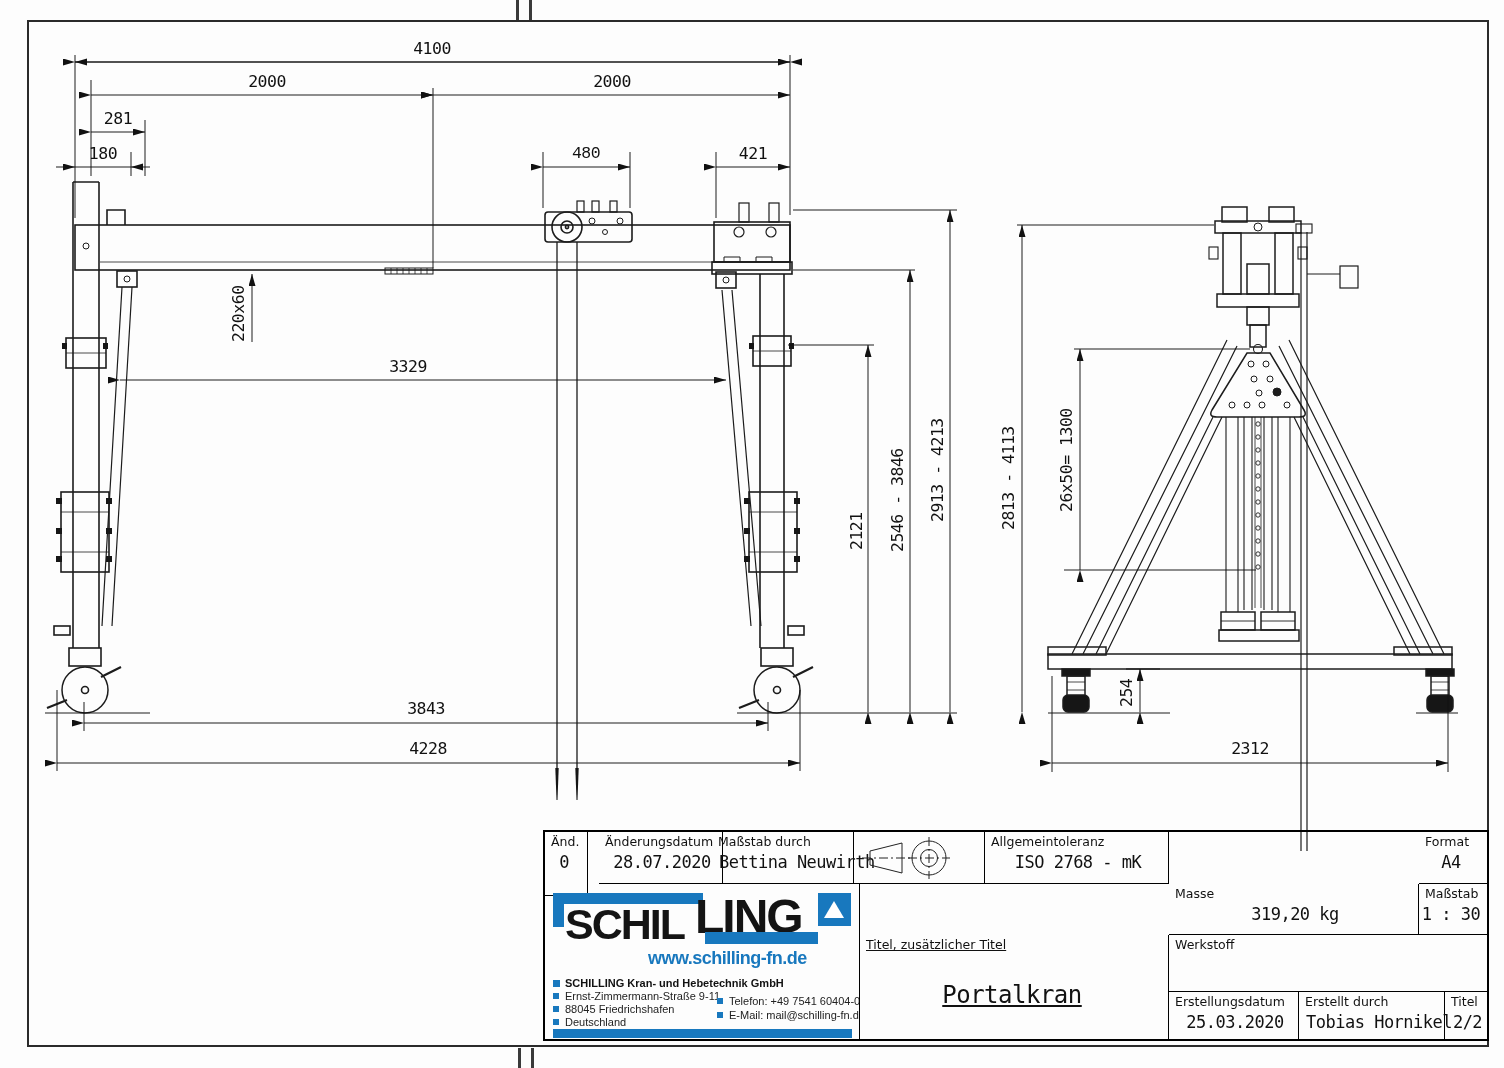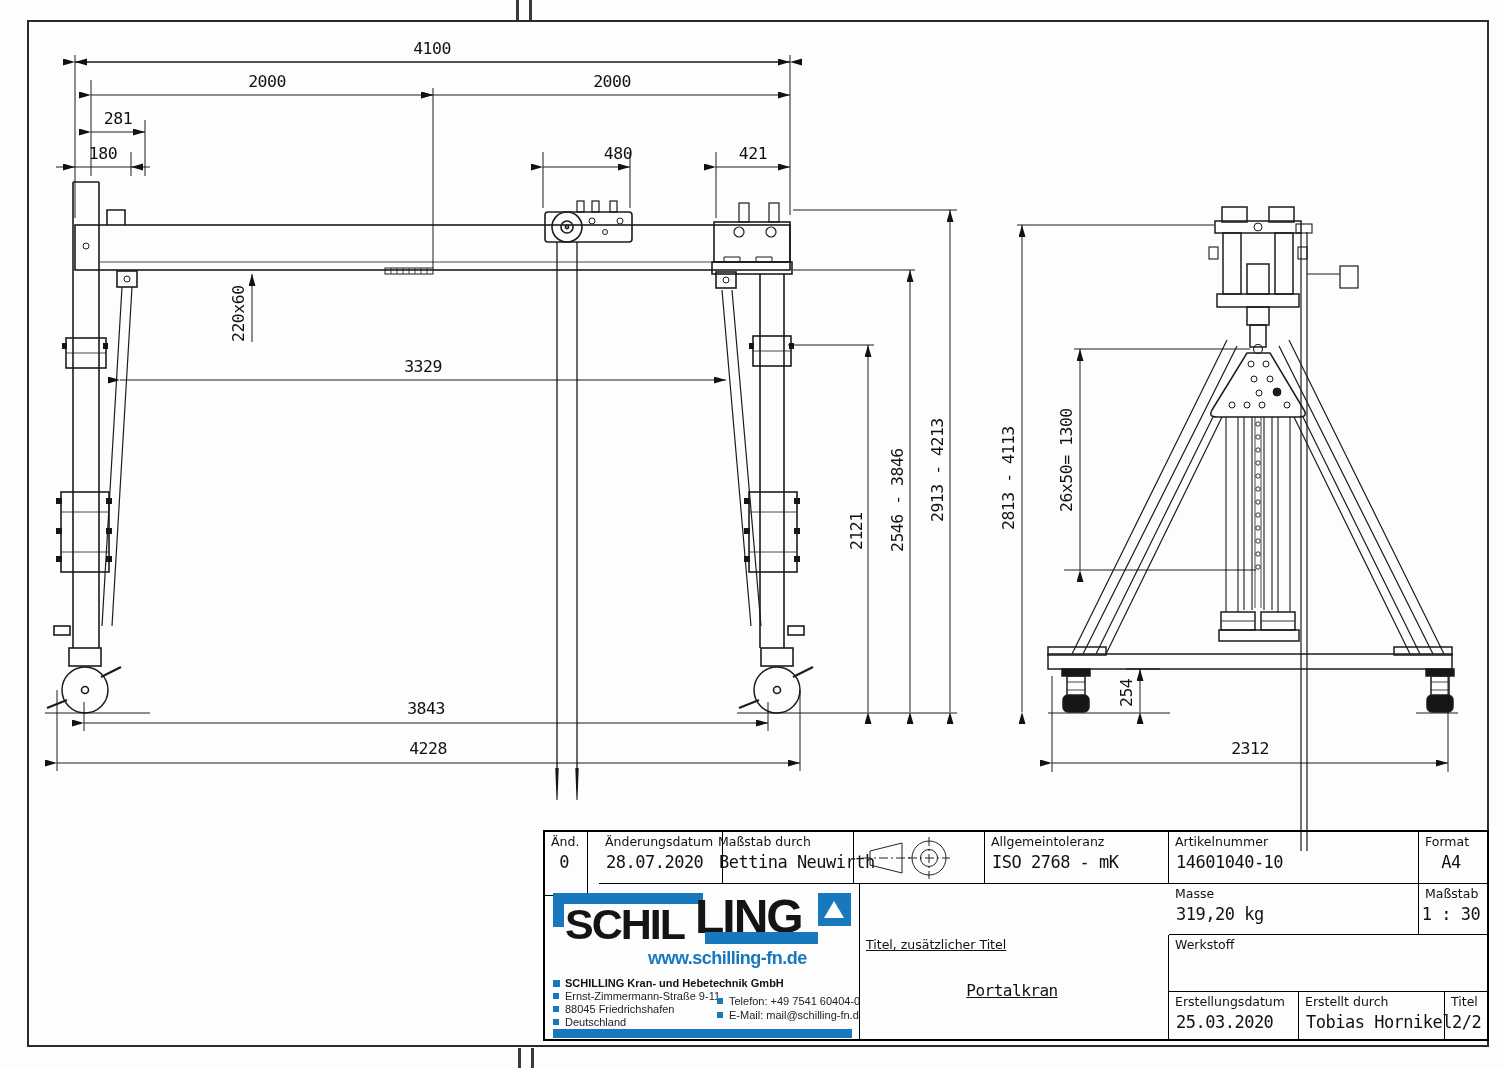--- a/index.html
+++ b/index.html
@@ -25,21 +25,21 @@
   .dimv{transform:rotate(-90deg);transform-origin:0 0;}
   
   .tb{
     position:absolute;left:543px;top:830px;width:946px;height:211px;
     border:2px solid #000;box-sizing:border-box;font-family:"DejaVu Sans",sans-serif;
   }
   .c{position:absolute;box-sizing:border-box;}
   .br{border-right:1.5px solid #000;}
   .bb{border-bottom:1.5px solid #000;}
   .lbl{display:block;font-size:12.5px;padding:3px 4px 0 6px;line-height:1.15;white-space:nowrap;}
-  .val{display:block;font-family:"DejaVu Sans Mono",monospace;font-size:17px;letter-spacing:-0.5px;padding:3px 4px 0 7px;white-space:nowrap;}
+  .val{display:block;font-family:"DejaVu Sans Mono",monospace;font-size:17px;letter-spacing:-0.5px;padding:3px 4px 0 7px;white-space:nowrap;text-align:center;}
   .vctr{text-align:center;padding-left:0;}
   
   .logo-wrap{position:absolute;left:0;top:0;width:100%;height:100%;overflow:hidden;}
   .brand1{position:absolute;left:20px;top:16px;font-size:43px;font-weight:bold;letter-spacing:-2px;color:#141414;font-family:"Liberation Sans",sans-serif;}
   .brand2{position:absolute;left:150px;top:5px;font-size:48px;font-weight:bold;letter-spacing:-2px;color:#141414;font-family:"Liberation Sans",sans-serif;}
   .bar{position:absolute;background:#1878be;}
   .tri-box{position:absolute;left:273px;top:9px;width:33px;height:33px;background:#1878be;}
   .tri{position:absolute;left:6px;top:8px;width:0;height:0;border-left:10.5px solid transparent;border-right:10.5px solid transparent;border-bottom:17px solid #fff;}
   .site{position:absolute;left:103px;top:64px;font-size:18px;font-weight:bold;color:#1878be;font-family:"Liberation Sans",sans-serif;letter-spacing:-0.5px;}
   .addr{position:absolute;font-size:11px;line-height:1.18;color:#222;font-family:"Liberation Sans",sans-serif;white-space:nowrap;}
@@ -253,23 +253,23 @@
     <path d="M1052,676 V772 M1448,676 V772"></path>
     <path d="M1052,763 H1448" marker-start="url(#aE)" marker-end="url(#aE)"></path>
   </g>
 </svg>
 
 <span class="dimh" style="left:432px;top:40px;">4100</span>
 <span class="dimh" style="left:267px;top:73px;">2000</span>
 <span class="dimh" style="left:612px;top:73px;">2000</span>
 <span class="dimh" style="left:118px;top:110px;">281</span>
 <span class="dimh" style="left:103px;top:145px;">180</span>
-<span class="dimh" style="left:618px;top:145px;">480</span>
+<span class="dimh" style="left:586px;top:145px;font-family:Liberation Mono, monospace;">480</span>
 <span class="dimh" style="left:753px;top:145px;">421</span>
-<span class="dimh" style="left:423px;top:358px;">3329</span>
+<span class="dimh" style="left:408px;top:358px;">3329</span>
 <span class="dimh" style="left:426px;top:700px;">3843</span>
 <span class="dimh" style="left:428px;top:740px;">4228</span>
 <span class="dimh" style="left:1250px;top:740px;">2312</span>
 <span class="dimv" style="left:230px;top:342px;">220x60</span>
 <span class="dimv" style="left:848px;top:550px;">2121</span>
 <span class="dimv" style="left:889px;top:552px;">2546 - 3846</span>
 <span class="dimv" style="left:929px;top:522px;">2913 - 4213</span>
 <span class="dimv" style="left:1000px;top:530px;">2813 - 4113</span>
 <span class="dimv" style="left:1058px;top:512px;">26x50= 1300</span>
 <span class="dimv" style="left:1118px;top:707px;">254</span>
@@ -296,24 +296,20 @@
         <circle cx="75" cy="26" r="17"></circle>
         <circle cx="75" cy="26" r="8.5"></circle>
         <path d="M54,26 H96" stroke-dasharray="9 3 2 3"></path>
         <path d="M75,5 V47" stroke-dasharray="9 3 2 3"></path>
       </g>
     </svg>
   </div>
   <div class="c br bb" style="left:440px;top:0;width:184px;height:52px;">
     <span class="lbl">Allgemeintoleranz</span>
     <span class="val">ISO 2768 - mK</span>
-  </div>
-  <div class="c br bb" style="left:624px;top:0;width:250px;height:52px;">
-    <span class="lbl">Artikelnummer</span>
-    <span class="val">14601040-10</span>
   </div>
   <div class="c bb" style="left:874px;top:0;width:68px;height:52px;">
     <span class="lbl">Format</span>
     <span class="val vctr">A4</span>
   </div>
 
   <div class="c br" style="left:0;top:52px;width:315px;height:155px;">
     <div class="logo-wrap">
       <div class="bar" style="left:8px;top:9px;width:150px;height:11px;"></div>
       <div class="bar" style="left:8px;top:9px;width:11px;height:34px;"></div>
@@ -344,21 +340,21 @@
     <span class="lbl">Masse</span>
     <span class="val">319,20 kg</span>
   </div>
   <div class="c bb" style="left:874px;top:52px;width:68px;height:51px;">
     <span class="lbl">Maßstab</span>
     <span class="val vctr">1 : 30</span>
   </div>
 
   <div class="c br" style="left:315px;top:103px;width:309px;height:104px;text-decoration:underline;">
     <span class="lbl">Titel, zusätzlicher Titel</span>
-    <span class="val vctr" style="font-size:16px;margin-top:26px;">Portalkran</span>
+    <span class="val vctr" style="font-size:24px;margin-top:26px;">Portalkran</span>
   </div>
   <div class="c bb" style="left:624px;top:103px;width:318px;height:57px;">
     <span class="lbl">Werkstoff</span>
     <span class="val"></span>
   </div>
 
   <div class="c br" style="left:624px;top:160px;width:130px;height:47px;">
     <span class="lbl">Erstellungsdatum</span>
     <span class="val">25.03.2020</span>
   </div>

